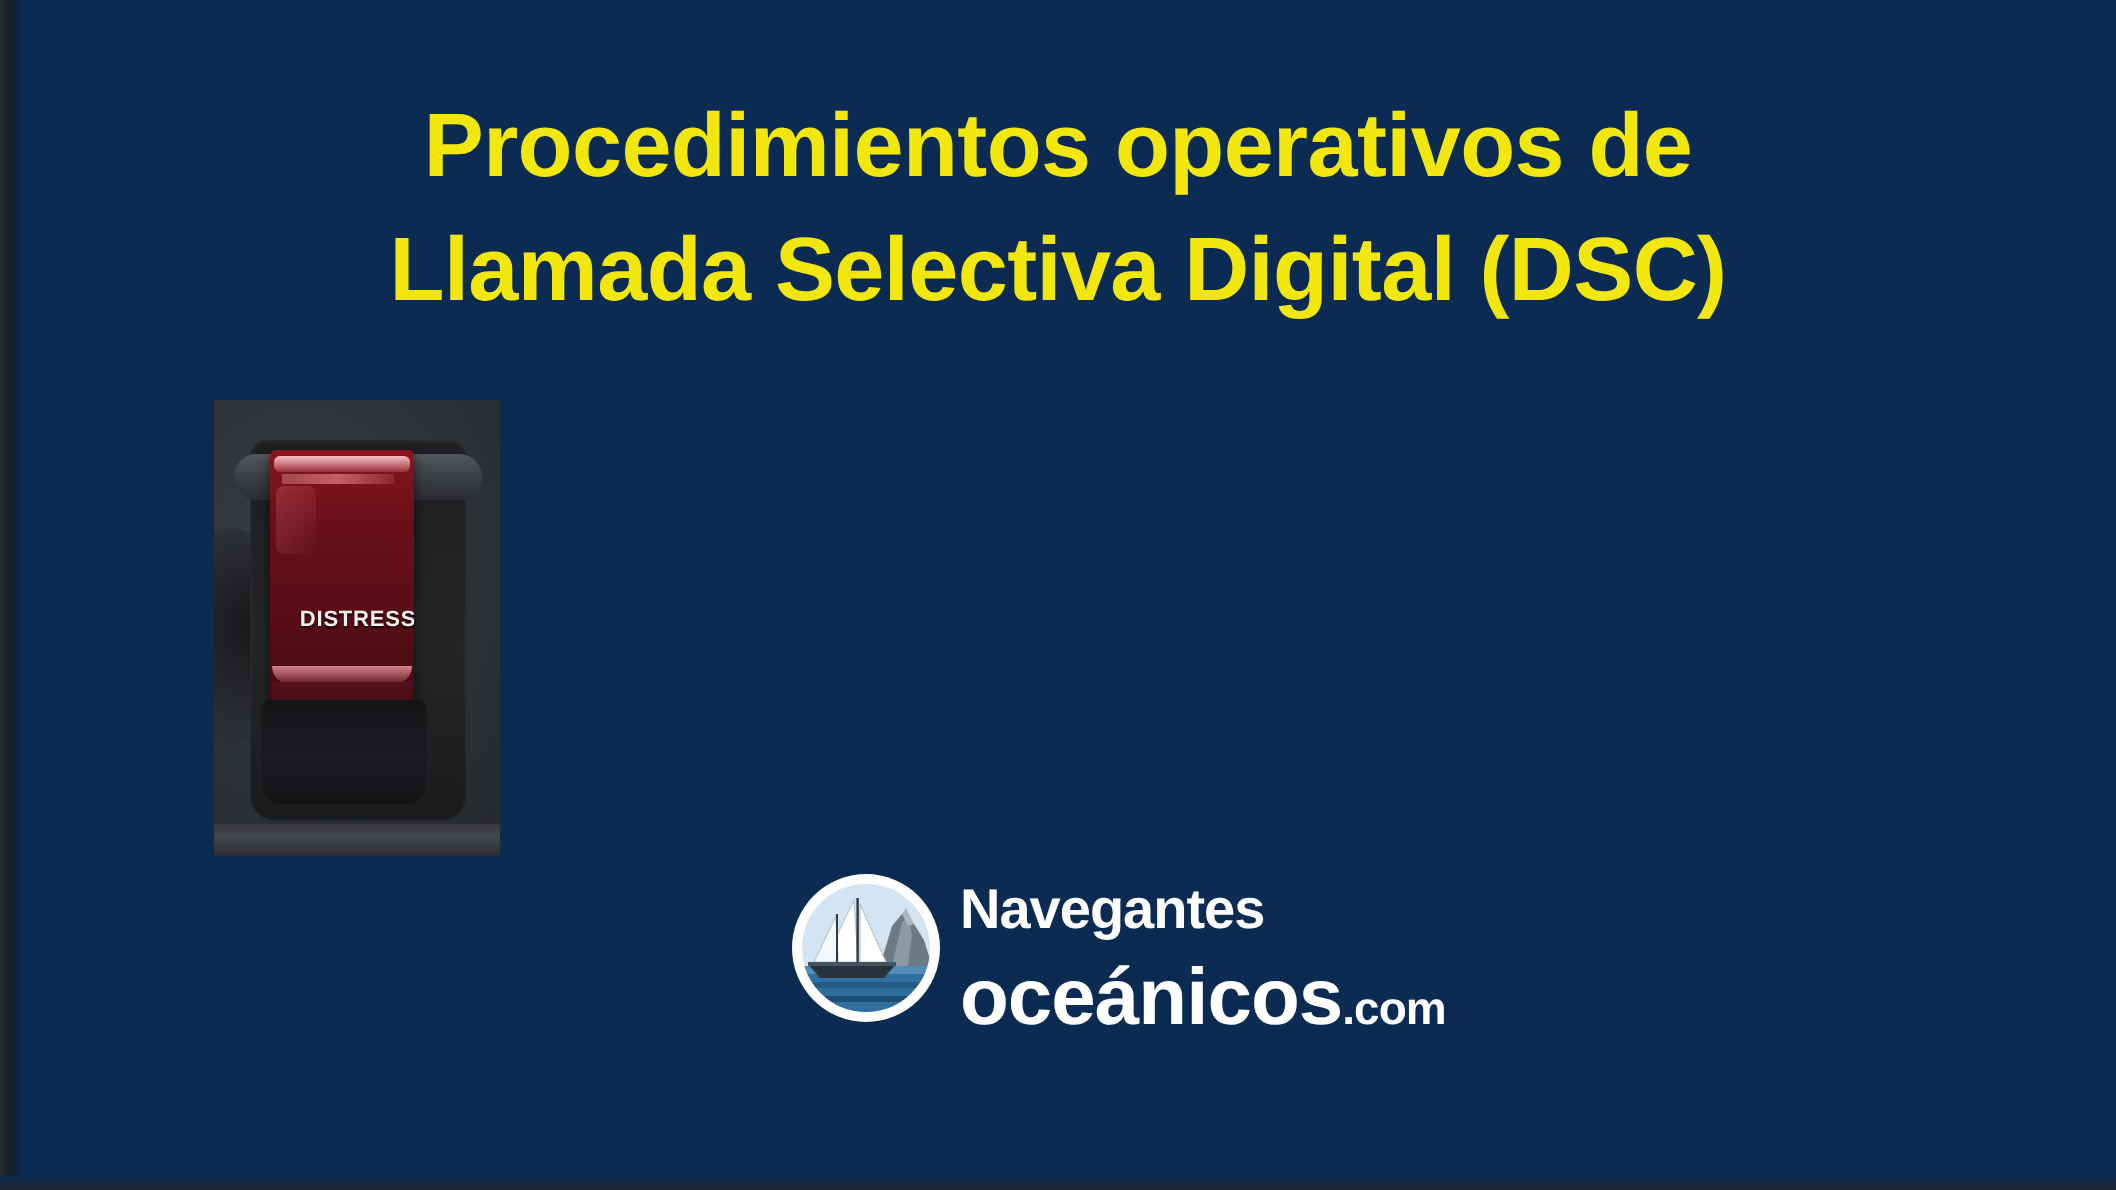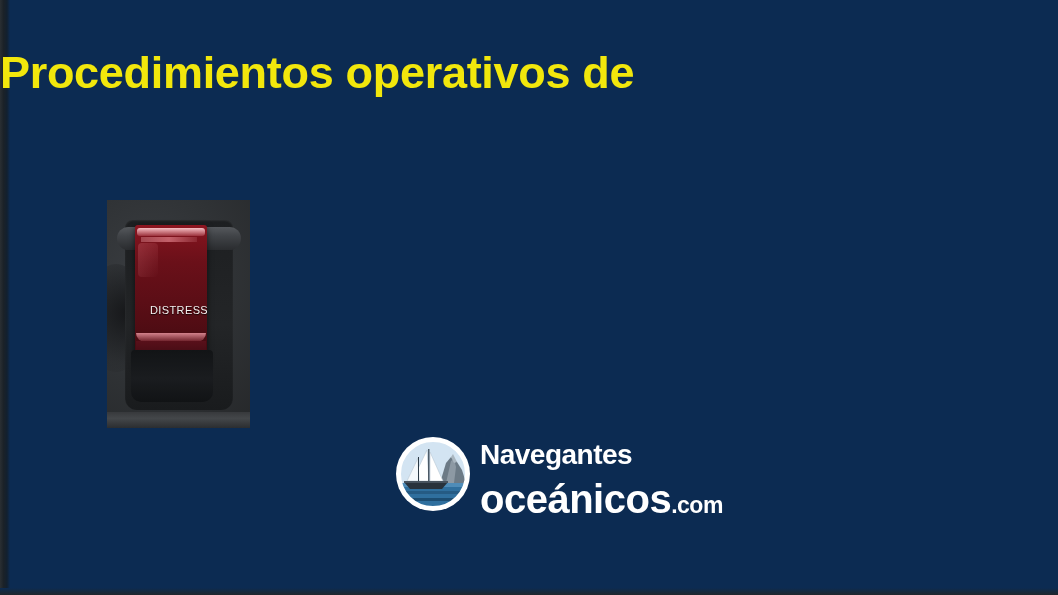--- a/index.html
+++ b/index.html
@@ -32,20 +32,21 @@
     width: 1058px; height: 7px;
     background: linear-gradient(to bottom, #0C2B52 0%, #15293f 45%, #20262b 100%);
   }
 
   
   .title-block {
     position: absolute;
     left: 0;
     top: 42px;
     width: 1058px;
+    text-align: center;
   }
   .title-line {
     color: #F2E70C;
     font-size: 45px;
     font-weight: bold;
     line-height: 62px;
     letter-spacing: -0.3px;
     white-space: nowrap;
   }
 
@@ -144,21 +145,21 @@
     background: linear-gradient(to bottom right, rgba(255,150,160,0.22), rgba(255,120,130,0.0));
     border-radius: 4px;
   }
   .guard-label {
     position: absolute;
     left: 0; top: 79px;
     width: 88px;
     text-align: center;
     color: #f3f0ef;
     font-size: 11px;
-    font-weight: normal;
+    font-weight: bold;
     letter-spacing: 0.4px;
     font-family: "Liberation Sans Narrow", "Liberation Sans", sans-serif;
     text-shadow: 0 1px 1px rgba(0,0,0,0.8);
   }
   .guard-lip {
     position: absolute;
     left: 1px; top: 108px;
     width: 70px; height: 9px;
     border-radius: 0 0 12px 12px;
     background: linear-gradient(to bottom, rgba(255,170,180,0.75), rgba(190,70,85,0.25));
@@ -230,20 +231,21 @@
 </style>
 </head>
 <body>
 
 <div id="slide">
 
   <div class="edge-left"></div>
 
   <div class="title-block">
     <div class="title-line">Procedimientos operativos de</div>
+    <div class="title-line">Llamada Selectiva Digital (DSC)</div>
   </div>
 
   <div class="subtitle-block">
   </div>
 
   <div class="photo">
     <div class="panel-bg"></div>
     <div class="panel-dimple"></div>
     <div class="bezel"></div>
     <div class="hinge"></div>

